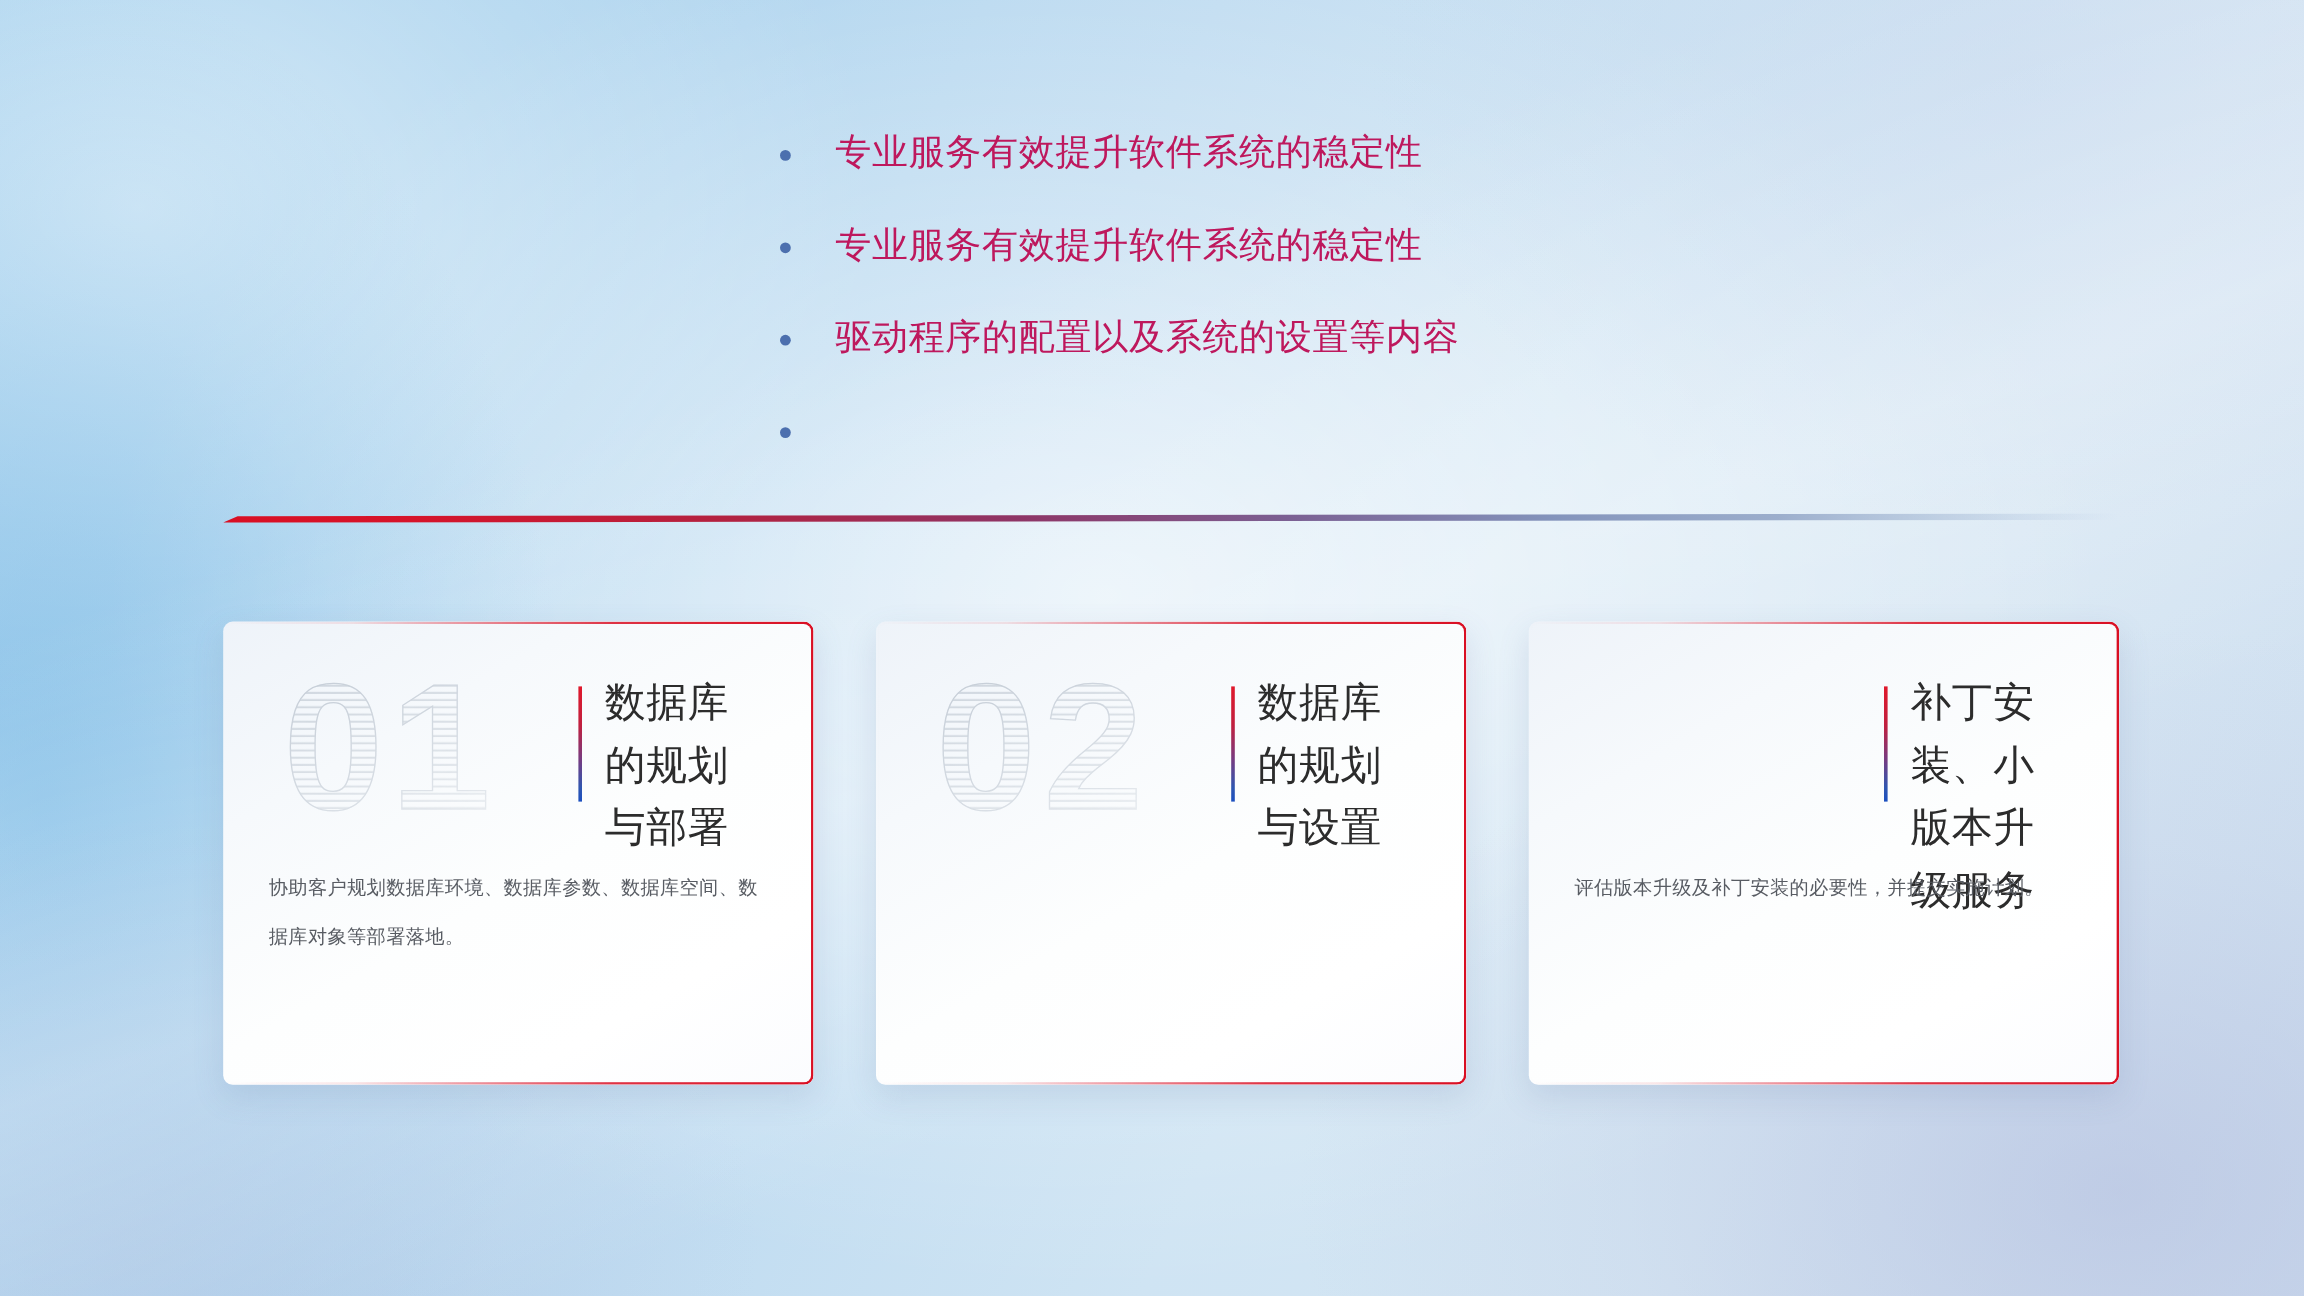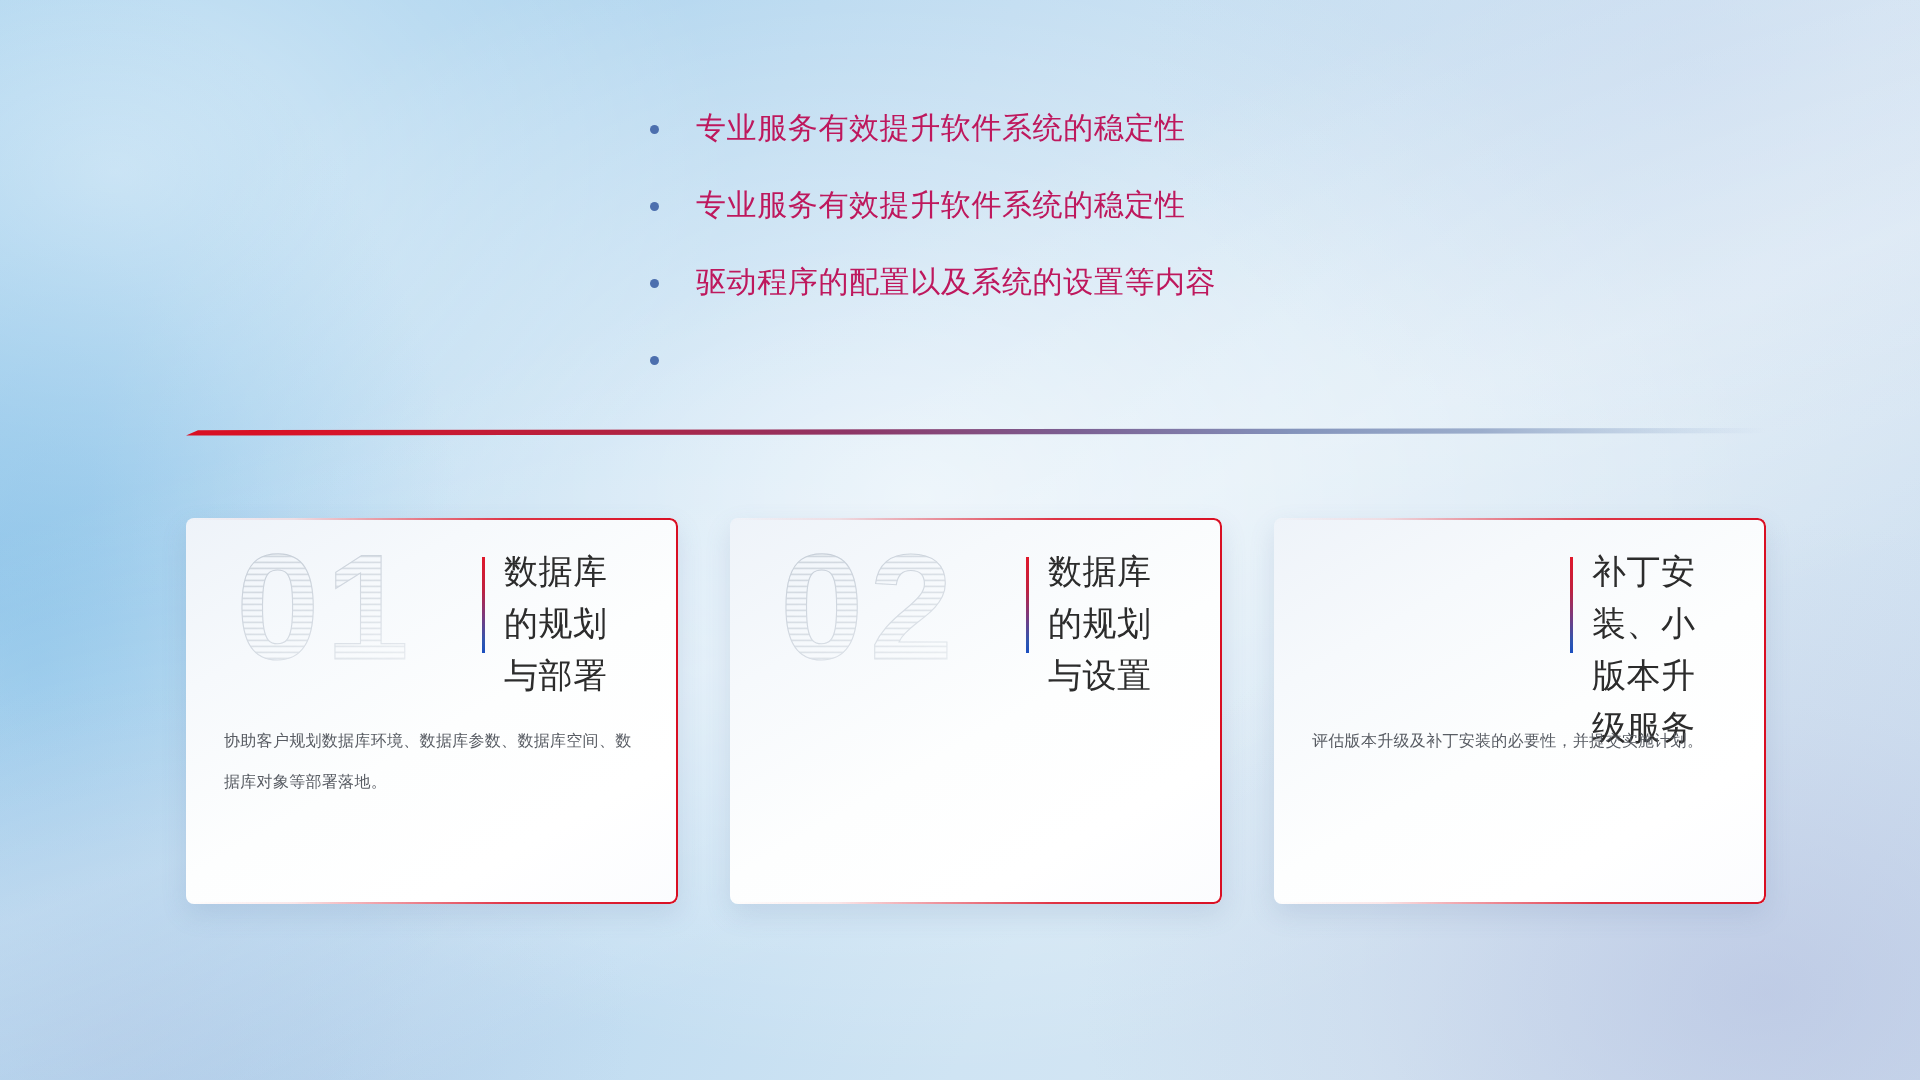--- a/index.html
+++ b/index.html
@@ -82,21 +82,21 @@
       linear-gradient(#fff 0 0) content-box,
       linear-gradient(#fff 0 0);
     -webkit-mask-composite:xor;
     mask:
       linear-gradient(#fff 0 0) content-box,
       linear-gradient(#fff 0 0);
     mask-composite:exclude;
     padding:1.6px;
   }
   .card-inner{
-    position:absolute;inset:0;padding:1px 38px;
+    position:absolute;inset:0;padding:16px 38px;
   }
   .card-head{
     position:relative;height:182px;
   }
   .card-num{
     position:absolute;left:8px;top:18px;
     font-size:128px;line-height:128px;font-weight:700;
     letter-spacing:2px;
     -webkit-text-stroke:2px #b9c2cd;
     color:transparent;

